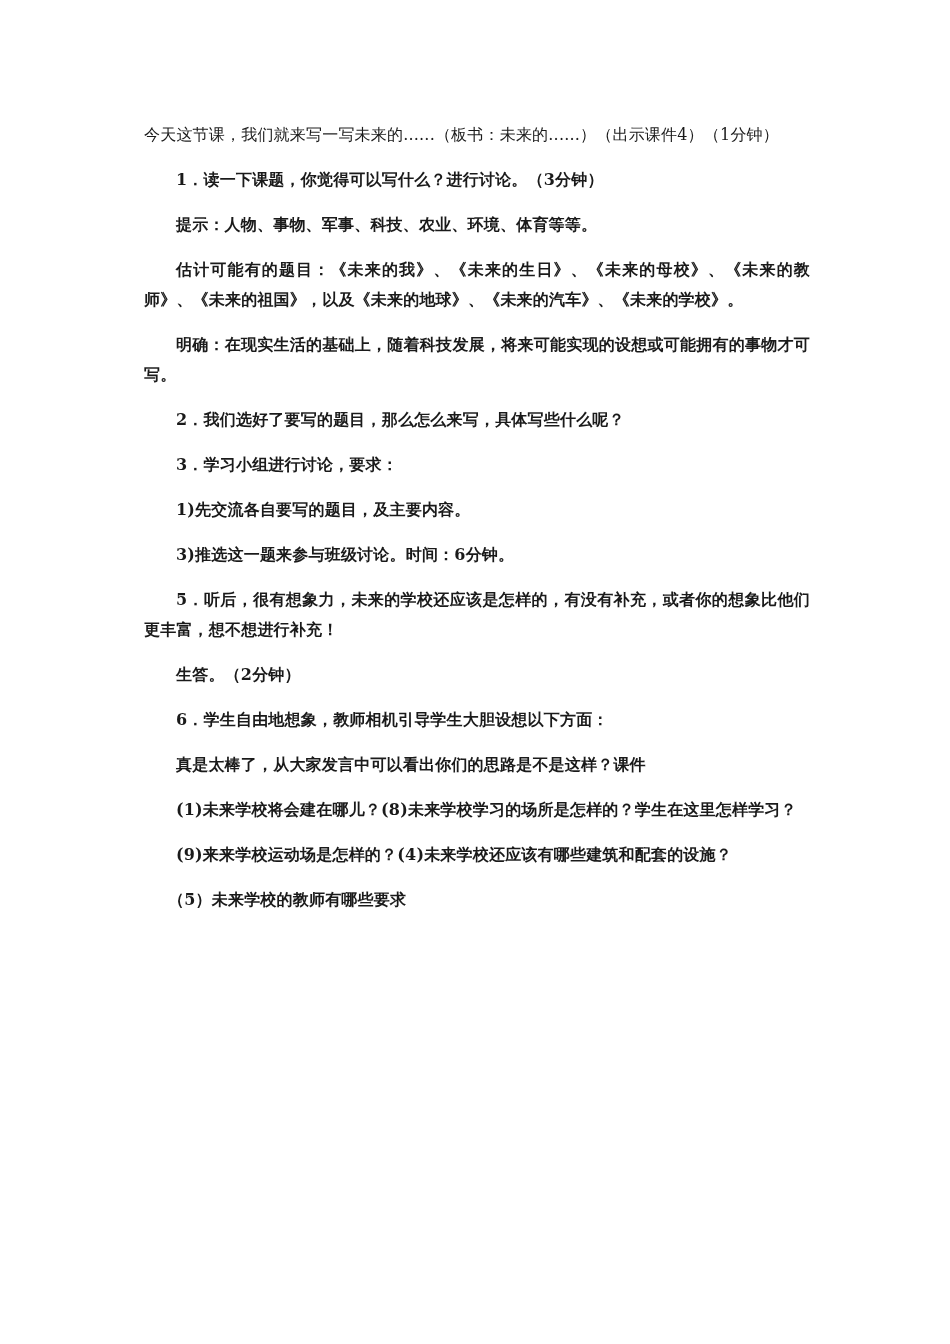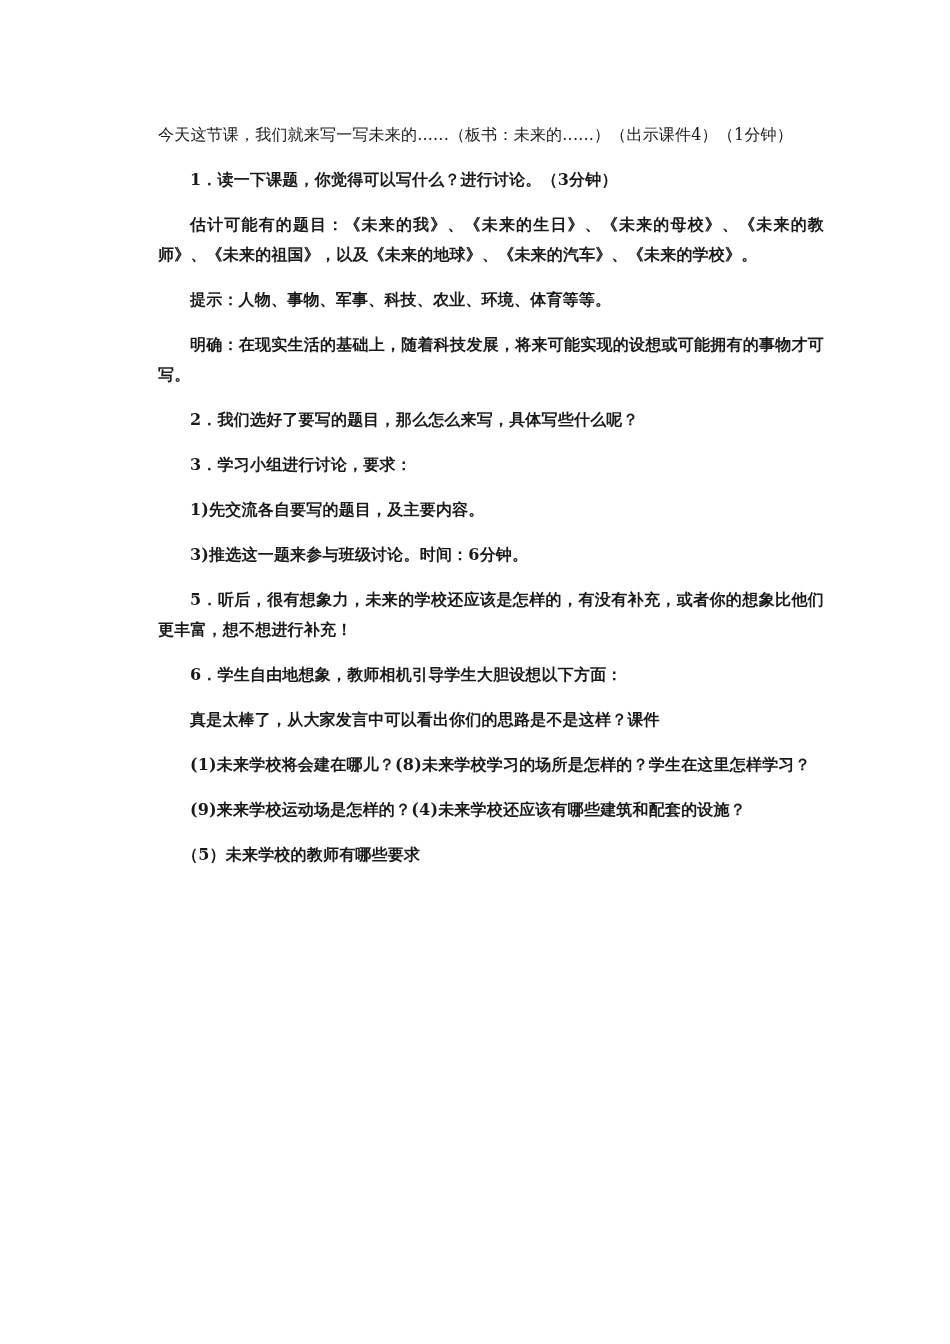--- a/index.html
+++ b/index.html
@@ -10,21 +10,21 @@
   body {
     width: 950px;
     height: 1344px;
     position: relative;
     overflow: hidden;
     font-family: "DejaVu Serif", "Liberation Serif", serif;
     color: #1a1a1a;
   }
   .page {
     position: absolute;
-    left: 158px;
+    left: 144px;
     top: 120px;
     width: 666px;
   }
   .para {
     font-size: 16px;
     line-height: 30px;
     margin: 0 0 15px 0;
     text-align: justify;
     letter-spacing: 0.2px;
   }
@@ -36,26 +36,27 @@
     text-indent: 1.5em;
     font-weight: bold;
   }
 </style>
 </head>
 <body>
 
 <div class="page">
   <p class="para">今天这节课，我们就来写一写未来的......（板书：未来的......）（出示课件4）（1分钟）</p>
   <p class="para indent">1．读一下课题，你觉得可以写什么？进行讨论。（3分钟）</p>
+  <p class="para indent">提示：人物、事物、军事、科技、农业、环境、体育等等。</p>
   <p class="para indent">估计可能有的题目：《未来的我》、《未来的生日》、《未来的母校》、《未来的教师》、《未来的祖国》，以及《未来的地球》、《未来的汽车》、《未来的学校》。</p>
-  <p class="para indent">提示：人物、事物、军事、科技、农业、环境、体育等等。</p>
   <p class="para indent">明确：在现实生活的基础上，随着科技发展，将来可能实现的设想或可能拥有的事物才可写。</p>
   <p class="para indent">2．我们选好了要写的题目，那么怎么来写，具体写些什么呢？</p>
   <p class="para indent">3．学习小组进行讨论，要求：</p>
   <p class="para indent">1)先交流各自要写的题目，及主要内容。</p>
   <p class="para indent">3)推选这一题来参与班级讨论。时间：6分钟。</p>
   <p class="para indent">5．听后，很有想象力，未来的学校还应该是怎样的，有没有补充，或者你的想象比他们更丰富，想不想进行补充！</p>
+  <p class="para indent">生答。（2分钟）</p>
   <p class="para indent">6．学生自由地想象，教师相机引导学生大胆设想以下方面：</p>
   <p class="para indent">真是太棒了，从大家发言中可以看出你们的思路是不是这样？课件</p>
   <p class="para indent">(1)未来学校将会建在哪儿？(8)未来学校学习的场所是怎样的？学生在这里怎样学习？</p>
   <p class="para indent">(9)来来学校运动场是怎样的？(4)未来学校还应该有哪些建筑和配套的设施？</p>
   <p class="para indent-small">（5）未来学校的教师有哪些要求</p>
 </div>
 
 </body></html>

